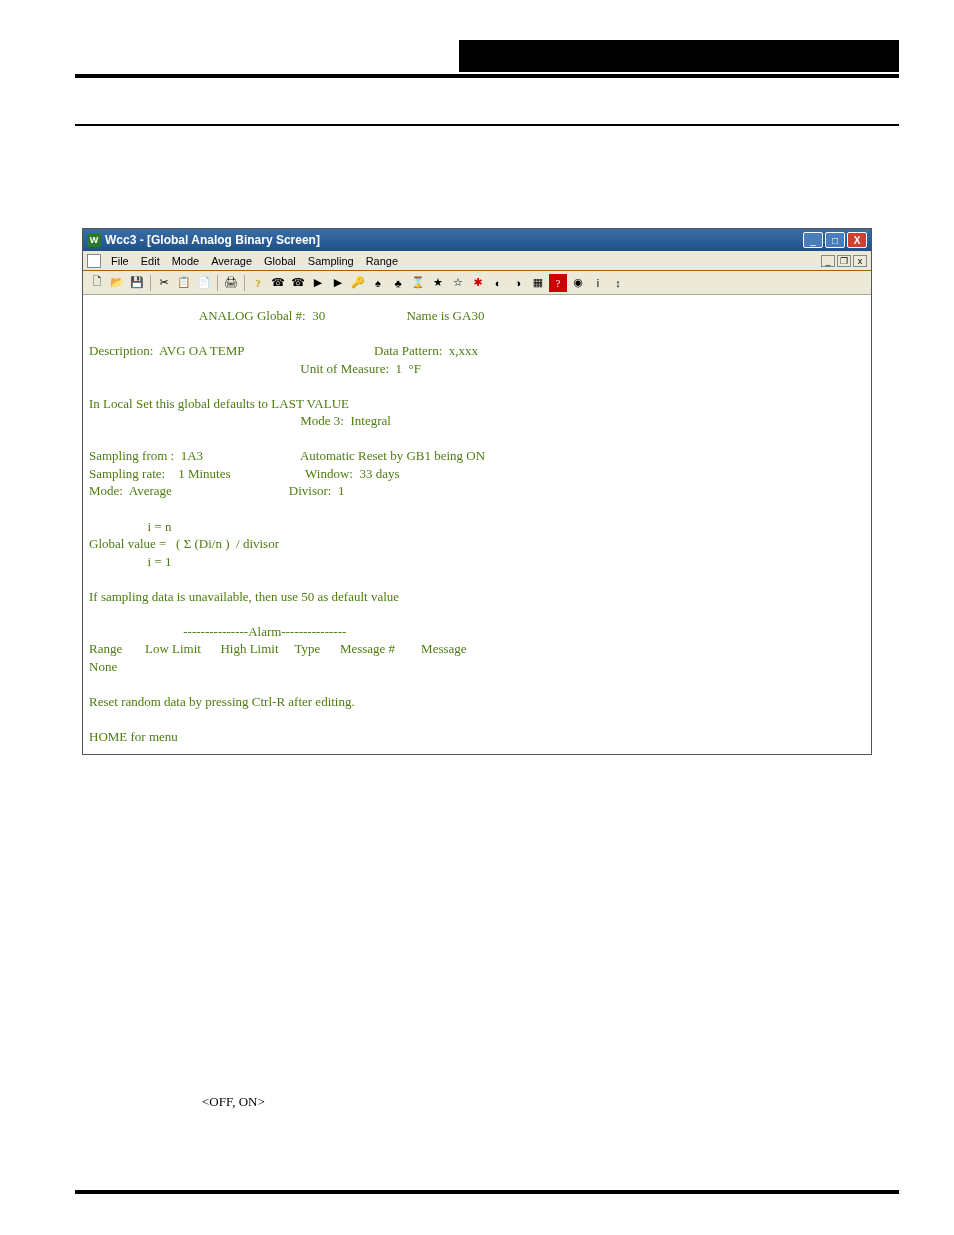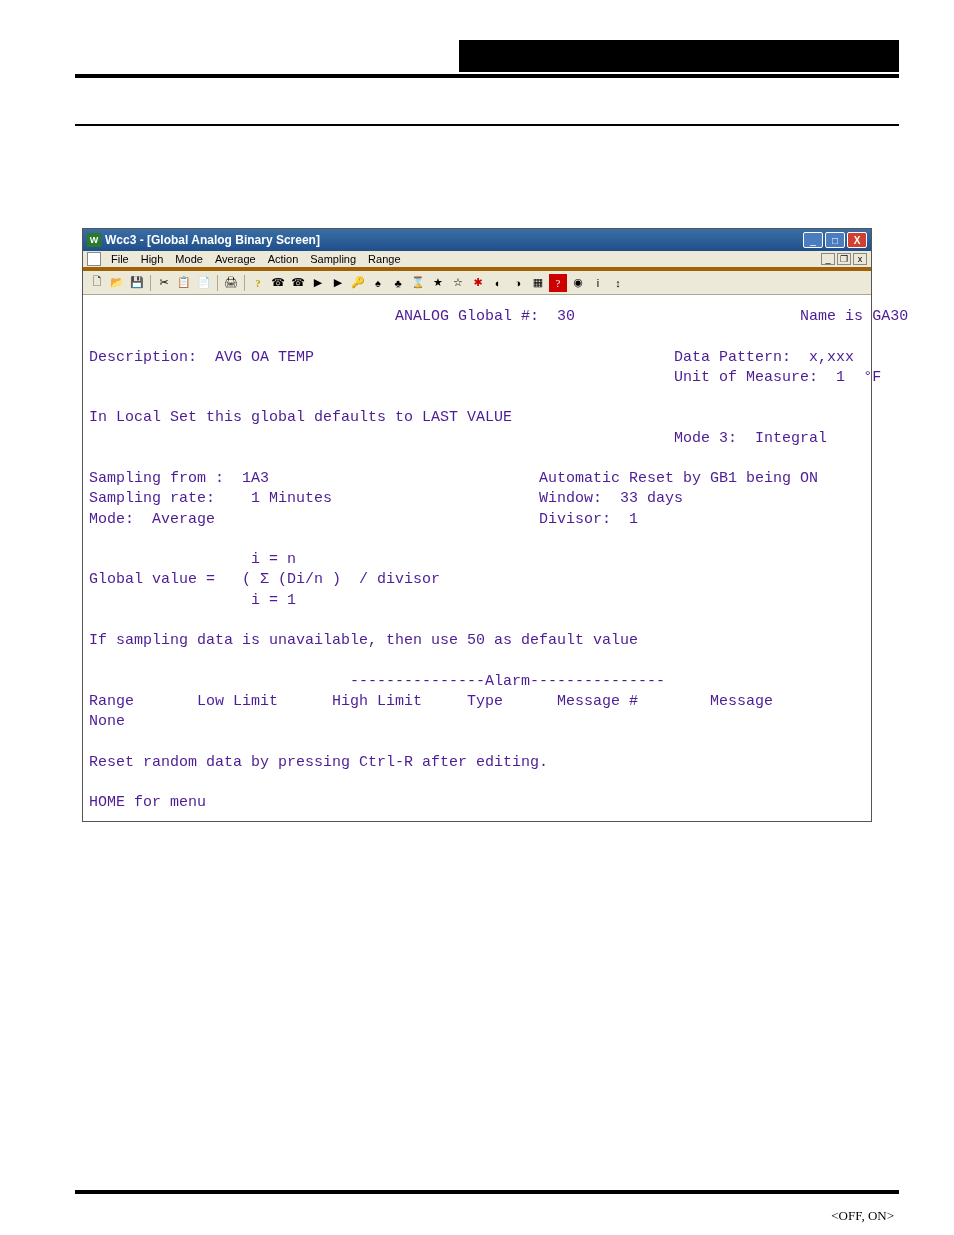--- a/index.html
+++ b/index.html
@@ -75,21 +75,21 @@
     .win-btn.max { background: #4a7cc0; color: #fff; }
     .win-btn.close { background: #d04030; color: #fff; font-weight: bold; }
     .menubar {
       background: #ece9d8;
       display: flex;
       align-items: center;
       height: 20px;
       padding: 0 4px;
       font-family: Tahoma, sans-serif;
       font-size: 11px;
-      border-bottom: 4px solid #a16207;
+      border-bottom: 1px solid #a16207;
     }
     .menubar .doc-icon {
       width: 14px; height: 14px;
       background: #fff;
       border: 1px solid #888;
       margin-right: 4px;
     }
     .menubar .menu-item {
       padding: 0 6px;
       cursor: default;
@@ -118,61 +118,61 @@
       font-size: 11px;
       cursor: default;
     }
     .tool-sep {
       width: 1px; height: 16px;
       background: #aca899;
       margin: 0 3px;
     }
     .content {
       background: #fff;
-      font-family: Liberation Mono, monospace;
-      font-size: 15px;
-      color: #4c1d95;
+      font-family: Liberation Serif, serif;
+      font-size: 13px;
+      color: #4d7c0f;
       padding: 12px 6px 8px 6px;
       line-height: 1.35;
       white-space: pre;
     }
     .body-text {
       position: absolute;
       left: 85px;
       right: 60px;
       font-family: Georgia, serif;
       font-size: 13px;
       line-height: 1.5;
       color: #000;
     }
-    .bt1 { top: 1206px; text-align: right; }
+    .bt1 { top: 1092px; }
   </style>
 </head>
 <body>
 
 <div class="page-top-band"></div>
 <div class="rule-thick rule1"></div>
 <div class="rule-thin rule2"></div>
 
 <div class="app-window">
   <div class="titlebar">
     <span class="app-icon">W</span>
     <span class="title-text">Wcc3 - [Global Analog Binary Screen]</span>
     <span class="spacer"></span>
     <span class="win-btn min">_</span>
     <span class="win-btn max">□</span>
     <span class="win-btn close">X</span>
   </div>
   <div class="menubar">
     <span class="doc-icon"></span>
     <span class="menu-item">File</span>
-    <span class="menu-item">High</span>
+    <span class="menu-item">Edit</span>
     <span class="menu-item">Mode</span>
     <span class="menu-item">Average</span>
-    <span class="menu-item">Action</span>
+    <span class="menu-item">Global</span>
     <span class="menu-item">Sampling</span>
     <span class="menu-item">Range</span>
     <span class="spacer"></span>
     <span class="mdi-btn">_</span>
     <span class="mdi-btn">❐</span>
     <span class="mdi-btn">x</span>
   </div>
   <div class="toolbar">
     <span class="tool-btn">🗋</span>
     <span class="tool-btn">📂</span>

